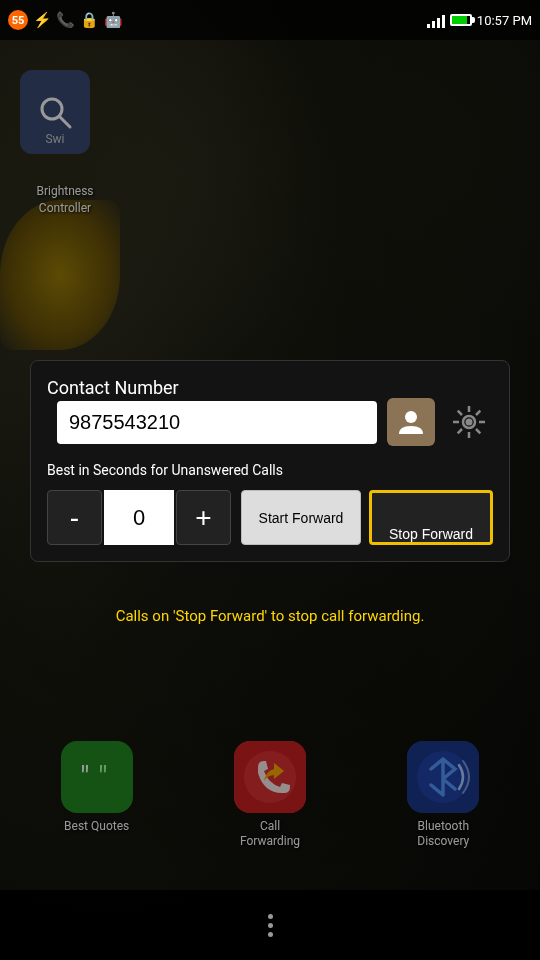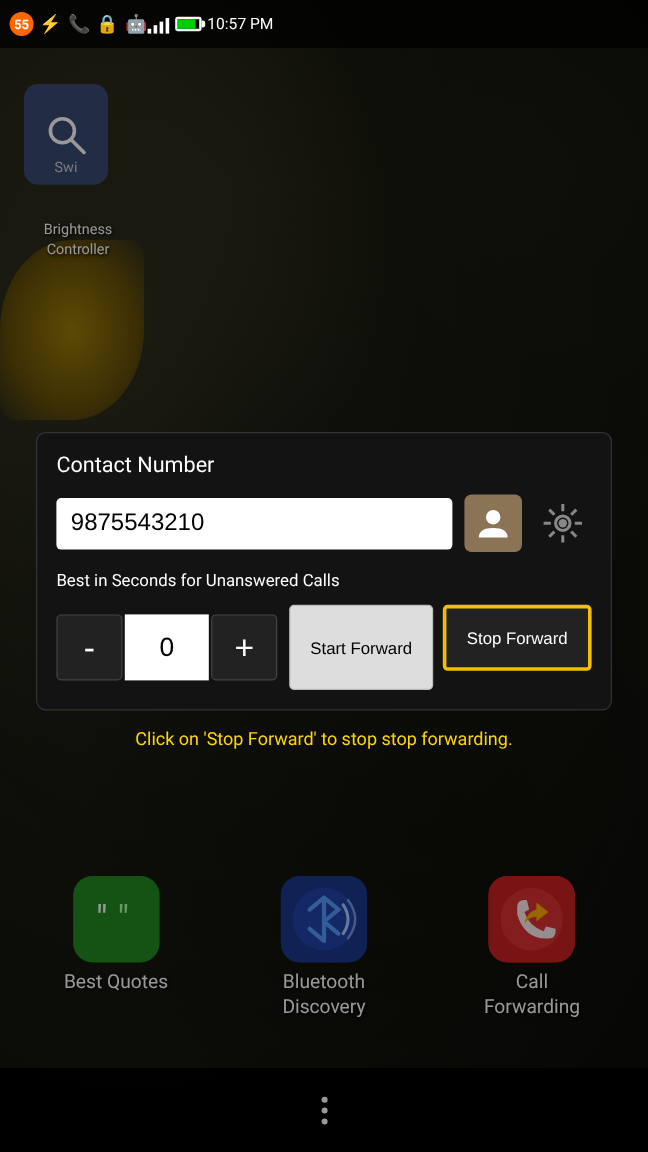--- a/index.html
+++ b/index.html
@@ -42,20 +42,21 @@
 
     
     .status-bar {
       position: relative;
       z-index: 10;
       width: 540px;
       height: 40px;
       background: rgba(0,0,0,0.85);
       display: flex;
       align-items: center;
+      justify-content: space-between;
       padding: 0 8px;
       color: white;
       font-size: 13px;
     }
     .status-left {
       display: flex;
       align-items: center;
       gap: 5px;
     }
     .status-right {
@@ -166,28 +167,28 @@
       right: 30px;
       background: rgba(20, 20, 20, 0.97);
       border-radius: 8px;
       z-index: 25;
       padding: 16px;
       border: 1px solid #333;
     }
     .dialog-title {
       color: white;
       font-size: 18px;
-      margin-bottom: 14px;
       font-weight: normal;
     }
     .phone-input-row {
       display: flex;
       align-items: center;
       gap: 10px;
       margin-bottom: 16px;
+      margin-left: 10px;
     }
     .phone-input {
       flex: 1;
       background: white;
       border: none;
       border-radius: 4px;
       padding: 10px 12px;
       font-size: 20px;
       color: #000;
       outline: none;
@@ -250,21 +251,21 @@
       margin: 0 2px;
     }
     .forward-buttons {
       display: flex;
       gap: 8px;
       margin-left: 10px;
       flex: 1;
     }
     .start-forward-btn {
       flex: 1;
-      height: 71px;
+      height: 55px;
       background: #ddd;
       border: 1px solid #bbb;
       border-radius: 4px;
       font-size: 14px;
       color: #000;
       cursor: pointer;
       text-align: center;
       display: flex;
       align-items: center;
       justify-content: center;
@@ -273,21 +274,21 @@
       flex: 1;
       height: 55px;
       background: #222;
       border: 3px solid #f0c000;
       border-radius: 4px;
       font-size: 14px;
       color: white;
       cursor: pointer;
       text-align: center;
       display: flex;
-      align-items: center;
+      align-items: flex-end;
       justify-content: center;
     }
 
     
     .info-text {
       position: absolute;
       top: 565px;
       left: 30px;
       right: 30px;
       z-index: 25;
@@ -320,21 +321,21 @@
       height: 72px;
       border-radius: 16px;
       display: flex;
       align-items: center;
       justify-content: center;
       margin-bottom: 6px;
       font-size: 36px;
     }
     .app-icon-label {
       color: white;
-      font-size: 16px;
+      font-size: 12px;
       text-align: center;
       text-shadow: 1px 1px 3px #000;
       line-height: 1.3;
     }
 
     
     .bottom-nav {
       position: absolute;
       bottom: 0;
       left: 0; right: 0;
@@ -486,65 +487,65 @@
         <button class="start-forward-btn">
           <span>Start Forward</span>
         </button>
         <button class="stop-forward-btn">
           <span>Stop Forward</span>
         </button>
       </div>
     </div>
   </div>
 
-  <div class="info-text">Click on 'Stop Forward' to stop stop forwarding.</div>
+  <div class="info-text">Calls on 'Stop Forward' to stop call forwarding.</div>
 
   <div class="app-icons-row">
 
     <div class="app-icon">
       <div class="app-icon-image bq-icon">
         <svg width="50" height="50" viewBox="0 0 50 50">
           <rect width="50" height="50" rx="10" fill="#228B22"></rect>
           <text x="8" y="35" font-size="30" fill="white">"</text>
           <text x="26" y="35" font-size="30" fill="#aaffaa">"</text>
         </svg>
       </div>
       <span class="app-icon-label">Best Quotes</span>
     </div>
 
     <div class="app-icon">
+      <div class="app-icon-image cf-icon">
+        <svg width="72" height="72" viewBox="0 0 72 72">
+          <rect width="72" height="72" rx="16" fill="#cc2222"></rect>
+          <circle cx="36" cy="36" r="26" fill="#dd3333"></circle>
+
+          <path d="M24 26 Q24 20 30 20 L32 20 L34 28 L30 30 Q32 36 36 40 Q40 44 46 46 L48 42 L56 44 L56 46 Q56 52 50 52 L48 52 Q30 52 24 32 Z" fill="white" opacity="0.9"></path>
+
+          <path d="M40 22 L50 30 L40 38 L40 34 Q34 34 30 40 Q32 30 40 28 Z" fill="#ffaa00"></path>
+        </svg>
+      </div>
+      <span class="app-icon-label">Call<br>Forwarding</span>
+    </div>
+
+    <div class="app-icon">
       <div class="app-icon-image bt-icon">
         <svg width="72" height="72" viewBox="0 0 72 72">
           <rect width="72" height="72" rx="16" fill="#1a3a8a"></rect>
           <circle cx="36" cy="36" r="26" fill="#2244aa"></circle>
 
           <path d="M36 18 L36 54 M36 18 L48 28 L36 38 M36 38 L48 48 M36 54 L24 44 M36 18 L24 28" stroke="#5599ff" stroke-width="3.5" fill="none" stroke-linecap="round"></path>
 
           <arc></arc>
           <path d="M52 24 Q60 36 52 48" stroke="#aaccff" stroke-width="2.5" fill="none" stroke-linecap="round"></path>
           <path d="M56 20 Q68 36 56 52" stroke="#7799dd" stroke-width="2" fill="none" stroke-linecap="round"></path>
         </svg>
       </div>
       <span class="app-icon-label">Bluetooth<br>Discovery</span>
     </div>
 
-    <div class="app-icon">
-      <div class="app-icon-image cf-icon">
-        <svg width="72" height="72" viewBox="0 0 72 72">
-          <rect width="72" height="72" rx="16" fill="#cc2222"></rect>
-          <circle cx="36" cy="36" r="26" fill="#dd3333"></circle>
-
-          <path d="M24 26 Q24 20 30 20 L32 20 L34 28 L30 30 Q32 36 36 40 Q40 44 46 46 L48 42 L56 44 L56 46 Q56 52 50 52 L48 52 Q30 52 24 32 Z" fill="white" opacity="0.9"></path>
-
-          <path d="M40 22 L50 30 L40 38 L40 34 Q34 34 30 40 Q32 30 40 28 Z" fill="#ffaa00"></path>
-        </svg>
-      </div>
-      <span class="app-icon-label">Call<br>Forwarding</span>
-    </div>
-
 
   </div>
 
   <div class="bottom-nav">
     <div class="nav-dots">
       <div class="nav-dot"></div>
       <div class="nav-dot"></div>
       <div class="nav-dot"></div>
     </div>
   </div>

